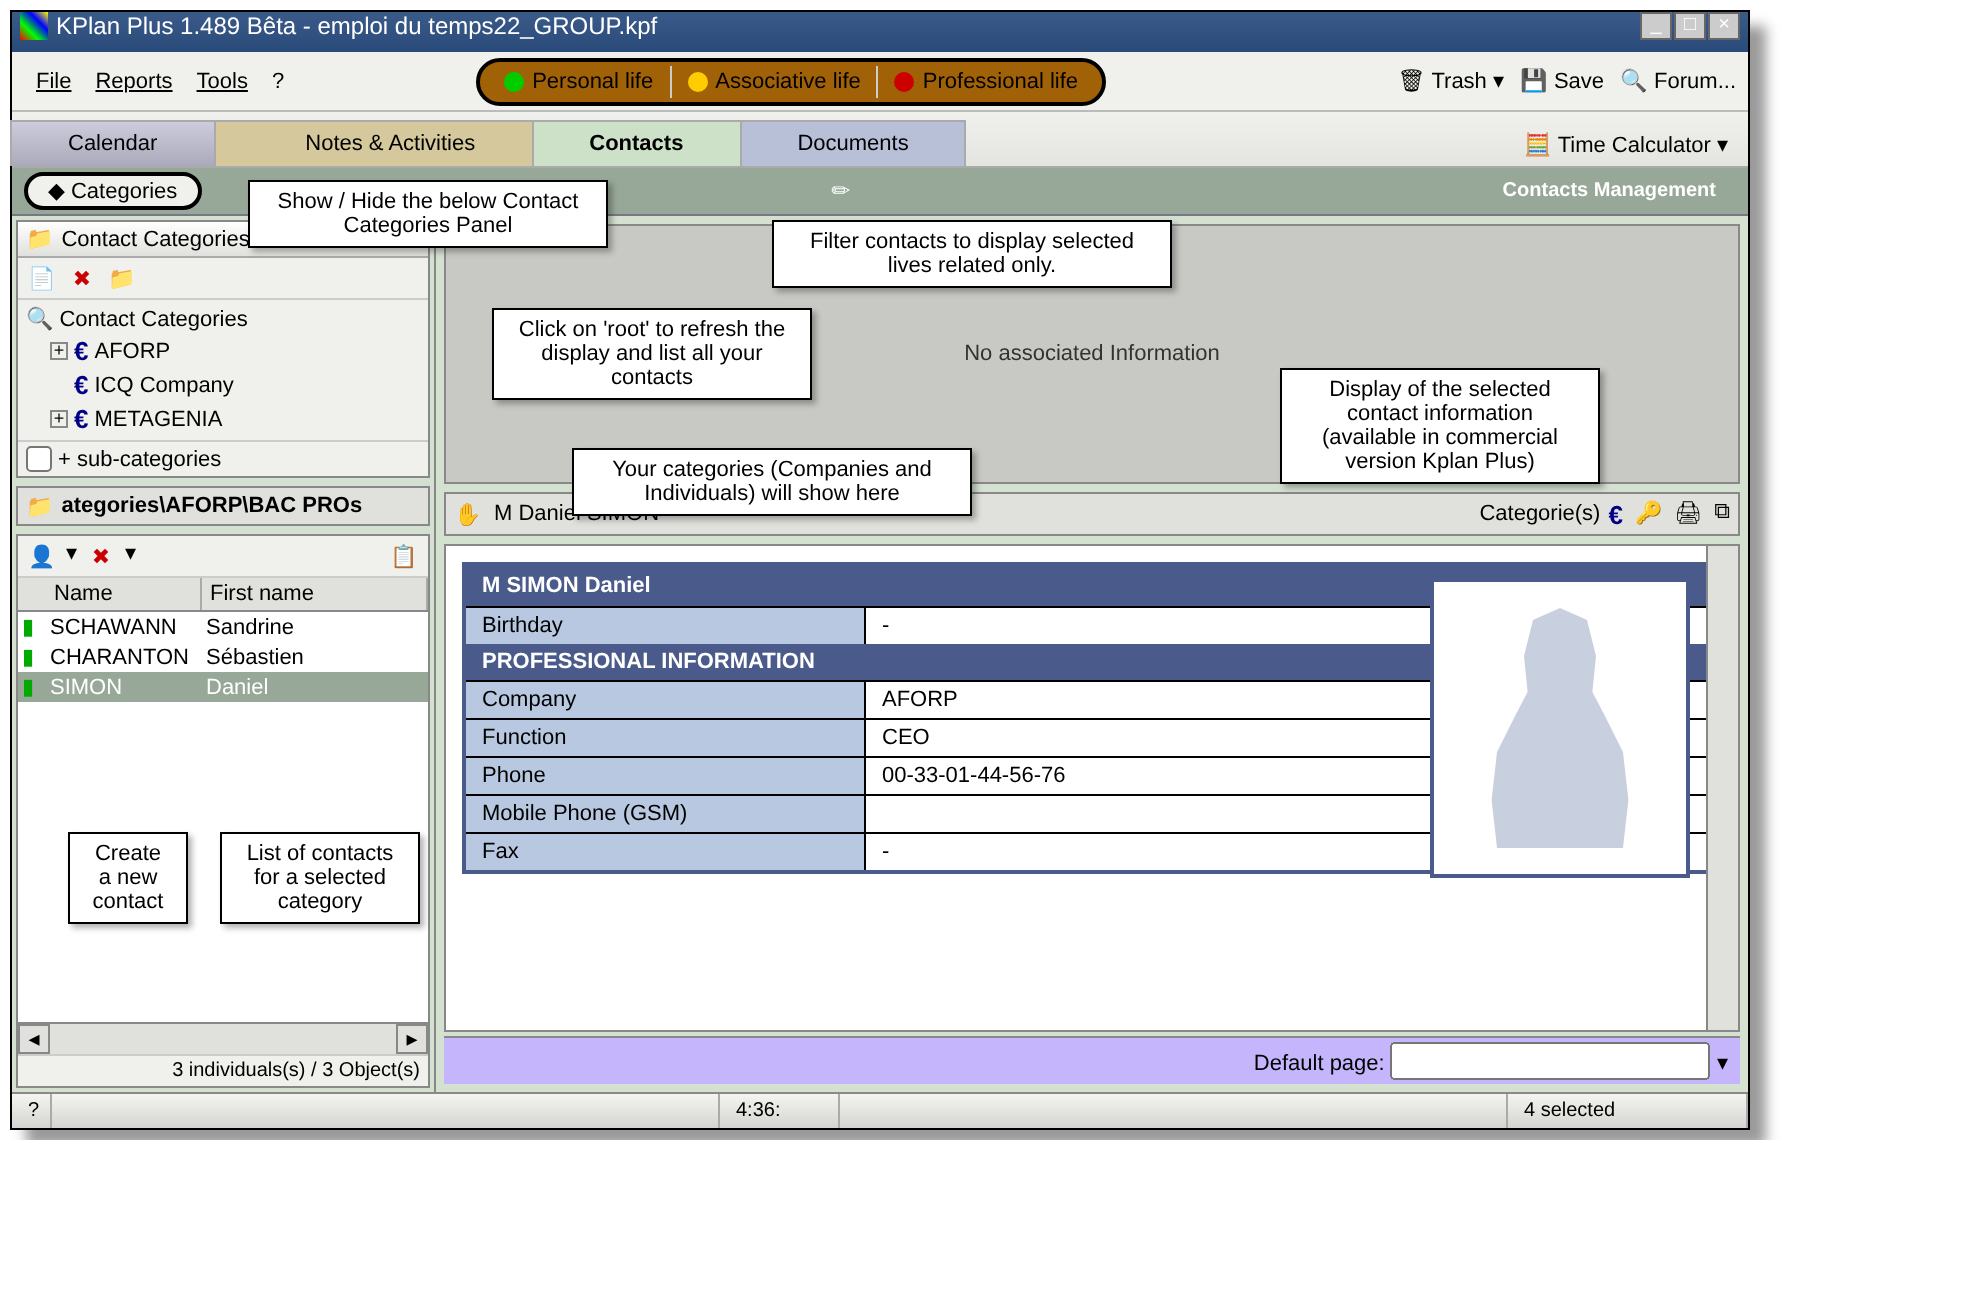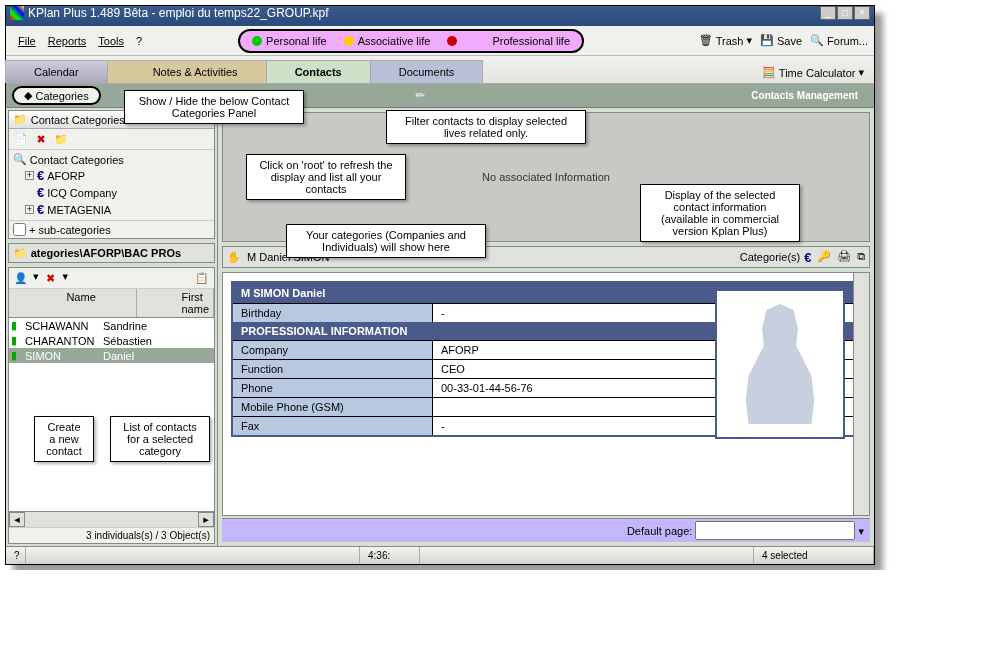--- a/index.html
+++ b/index.html
@@ -6,23 +6,23 @@
 body { font-family: Tahoma, Arial, sans-serif; font-size: 11px; background: #fff; }
 .window { width: 870px; height: 560px; border: 1px solid #000; background: #e8e8e8; position: relative; margin: 5px; box-shadow: 8px 8px 6px rgba(0,0,0,0.4); }
 .titlebar { background: linear-gradient(#3a5a8a, #2a4a7a); color: #fff; height: 20px; display: flex; padding: 0 4px; font-size: 12px; }
 .titlebar-icon { width: 14px; height: 14px; background: linear-gradient(45deg,#f00,#0f0,#00f,#ff0); margin-right: 4px; }
 .titlebar-text { flex: 1; }
 .win-btns { display: flex; gap: 1px; }
 .win-btn { width: 16px; height: 14px; background: #ccc; border: 1px solid #666; font-size: 10px; text-align: center; line-height: 12px; cursor: pointer; }
 .menubar { background: #f0f0ec; height: 30px; display: flex; align-items: center; padding: 0 6px; border-bottom: 1px solid #bbb; }
 .menu-item { padding: 2px 6px; cursor: pointer; text-decoration: underline; text-decoration-color: transparent; }
 .menu-item .ul { text-decoration: underline; }
-.filter-pill { display: inline-flex; align-items: center; border: 2px solid #000; border-radius: 14px; padding: 2px 4px; margin-left: 90px; background: #f0abfc; }
+.filter-pill { display: inline-flex; align-items: center; border: 2px solid #000; border-radius: 14px; padding: 2px 4px; margin-left: 90px; background: #a16207; }
 .pill-btn { display: flex; align-items: center; padding: 2px 8px; cursor: pointer; border-right: 1px solid #ccc; }
-.pill-btn:last-child { border-right: none; gap: 31px; }
+.pill-btn:last-child { border-right: none; }
 .dot { width: 10px; height: 10px; border-radius: 50%; margin-right: 4px; }
 .dot-g { background: #0c0; } .dot-y { background: #fc0; } .dot-r { background: #c00; }
 .right-tools { margin-left: auto; display: flex; gap: 8px; align-items: center; }
 .tool { display: flex; align-items: center; gap: 3px; cursor: pointer; }
 .icon-sm { width: 14px; height: 14px; display: inline-flex; align-items: center; justify-content: center; }
 .tabbar { height: 28px; display: flex; align-items: flex-end; background: linear-gradient(#f0f0ec,#e4e4e0); border-bottom: 1px solid #aaa; }
 .tab { padding: 5px 28px; border: 1px solid #aaa; border-bottom: none; background: linear-gradient(#ccd,#aab); margin-left: -1px; cursor: pointer; }
 .tab.notes { background: #d4c89c; padding-left: 45px; }
 .tab.active { background: #cde0c8; font-weight: bold; }
 .tab.docs { background: #b8c0d8; }
@@ -36,21 +36,21 @@
 .small-toolbar { display: flex; gap: 4px; padding: 2px 4px; background: #f0f0ec; border-bottom: 1px solid #ccc; }
 .tb-btn { width: 16px; height: 16px; border: 1px solid transparent; cursor: pointer; display: flex; align-items: center; justify-content: center; }
 .tree { padding: 2px 4px; font-size: 11px; }
 .tree-row { display: flex; align-items: center; gap: 3px; padding: 1px 0; cursor: pointer; }
 .tree-expand { width: 9px; height: 9px; border: 1px solid #888; text-align: center; line-height: 7px; font-size: 9px; }
 .euro { font-weight: bold; color: #008; font-size: 13px; }
 .sub-check { display: flex; align-items: center; gap: 3px; padding: 2px 4px; border-top: 1px solid #ccc; }
 .path-panel { height: 20px; background: #e0e0dc; border: 1px solid #888; margin: 2px; padding: 2px 4px; display: flex; align-items: center; gap: 4px; overflow: hidden; }
 .list-panel { flex: 1; border: 1px solid #888; background: #fff; margin: 2px; display: flex; flex-direction: column; position: relative; }
 .list-toolbar { display: flex; gap: 4px; padding: 2px 4px; background: #f0f0ec; border-bottom: 1px solid #ccc; }
-.list-header { display: flex; background: #e0e0dc; border-bottom: 1px solid #888; gap: 40px; }
+.list-header { display: flex; background: #e0e0dc; border-bottom: 1px solid #888; }
 .lh-col { padding: 2px 4px; border-right: 1px solid #aaa; }
 .lh-name { width: 78px; } .lh-first { flex: 1; }
 .list-body { flex: 1; overflow: hidden; position: relative; }
 .list-row { display: flex; padding: 1px 2px; cursor: pointer; align-items: center; }
 .list-row.sel { background: #98a898; color: #fff; }
 .lr-icon { width: 12px; margin-right: 2px; }
 .lr-name { width: 78px; } .lr-first { flex: 1; }
 .scrollbar-h { height: 16px; background: #e0e0dc; border-top: 1px solid #888; display: flex; }
 .sb-btn { width: 16px; border: 1px solid #888; text-align: center; cursor: pointer; }
 .status-mini { padding: 2px 4px; text-align: right; background: #f0f0ec; border-top: 1px solid #ccc; font-size: 10px; }

